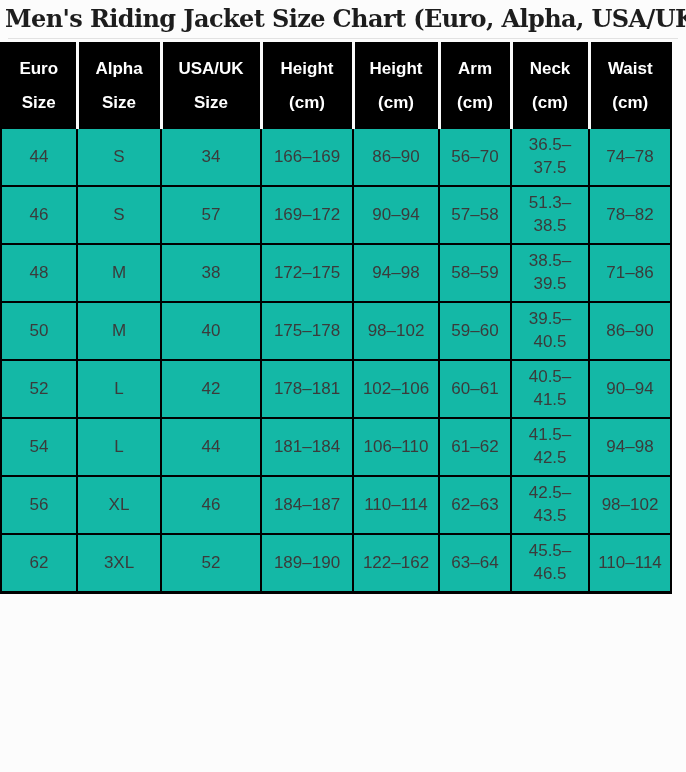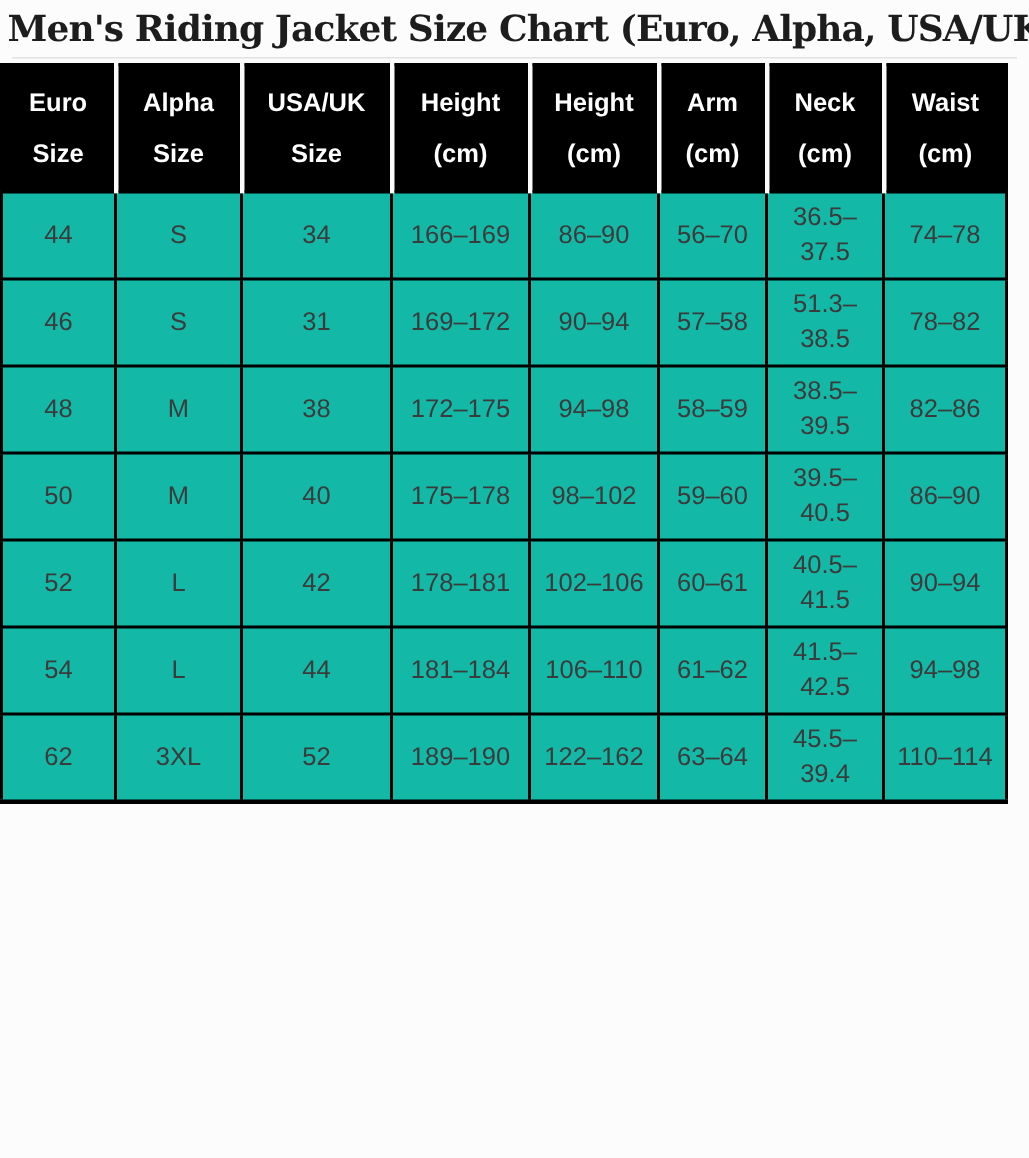--- a/index.html
+++ b/index.html
@@ -113,38 +113,38 @@
           <td>166–169</td>
           <td>86–90</td>
           <td>56–70</td>
           <td>36.5–
 37.5</td>
           <td>74–78</td>
         </tr>
         <tr>
           <td>46</td>
           <td>S</td>
-          <td>31</td>
+          <td>57</td>
           <td>169–172</td>
           <td>90–94</td>
           <td>57–58</td>
           <td>51.3–
 38.5</td>
           <td>78–82</td>
         </tr>
         <tr>
           <td>48</td>
           <td>M</td>
           <td>38</td>
           <td>172–175</td>
           <td>94–98</td>
           <td>58–59</td>
           <td>38.5–
 39.5</td>
-          <td>82–86</td>
+          <td>71–86</td>
         </tr>
         <tr>
           <td>50</td>
           <td>M</td>
           <td>40</td>
           <td>175–178</td>
           <td>98–102</td>
           <td>59–60</td>
           <td>39.5–
 40.5</td>
@@ -166,25 +166,36 @@
           <td>L</td>
           <td>44</td>
           <td>181–184</td>
           <td>106–110</td>
           <td>61–62</td>
           <td>41.5–
 42.5</td>
           <td>94–98</td>
         </tr>
         <tr>
+          <td>56</td>
+          <td>XL</td>
+          <td>46</td>
+          <td>184–187</td>
+          <td>110–114</td>
+          <td>62–63</td>
+          <td>42.5–
+43.5</td>
+          <td>98–102</td>
+        </tr>
+        <tr>
           <td>62</td>
           <td>3XL</td>
           <td>52</td>
           <td>189–190</td>
           <td>122–162</td>
           <td>63–64</td>
           <td>45.5–
-39.4</td>
+46.5</td>
           <td>110–114</td>
         </tr>
       </tbody>
   </table>
 </div>
 
 </body></html>

